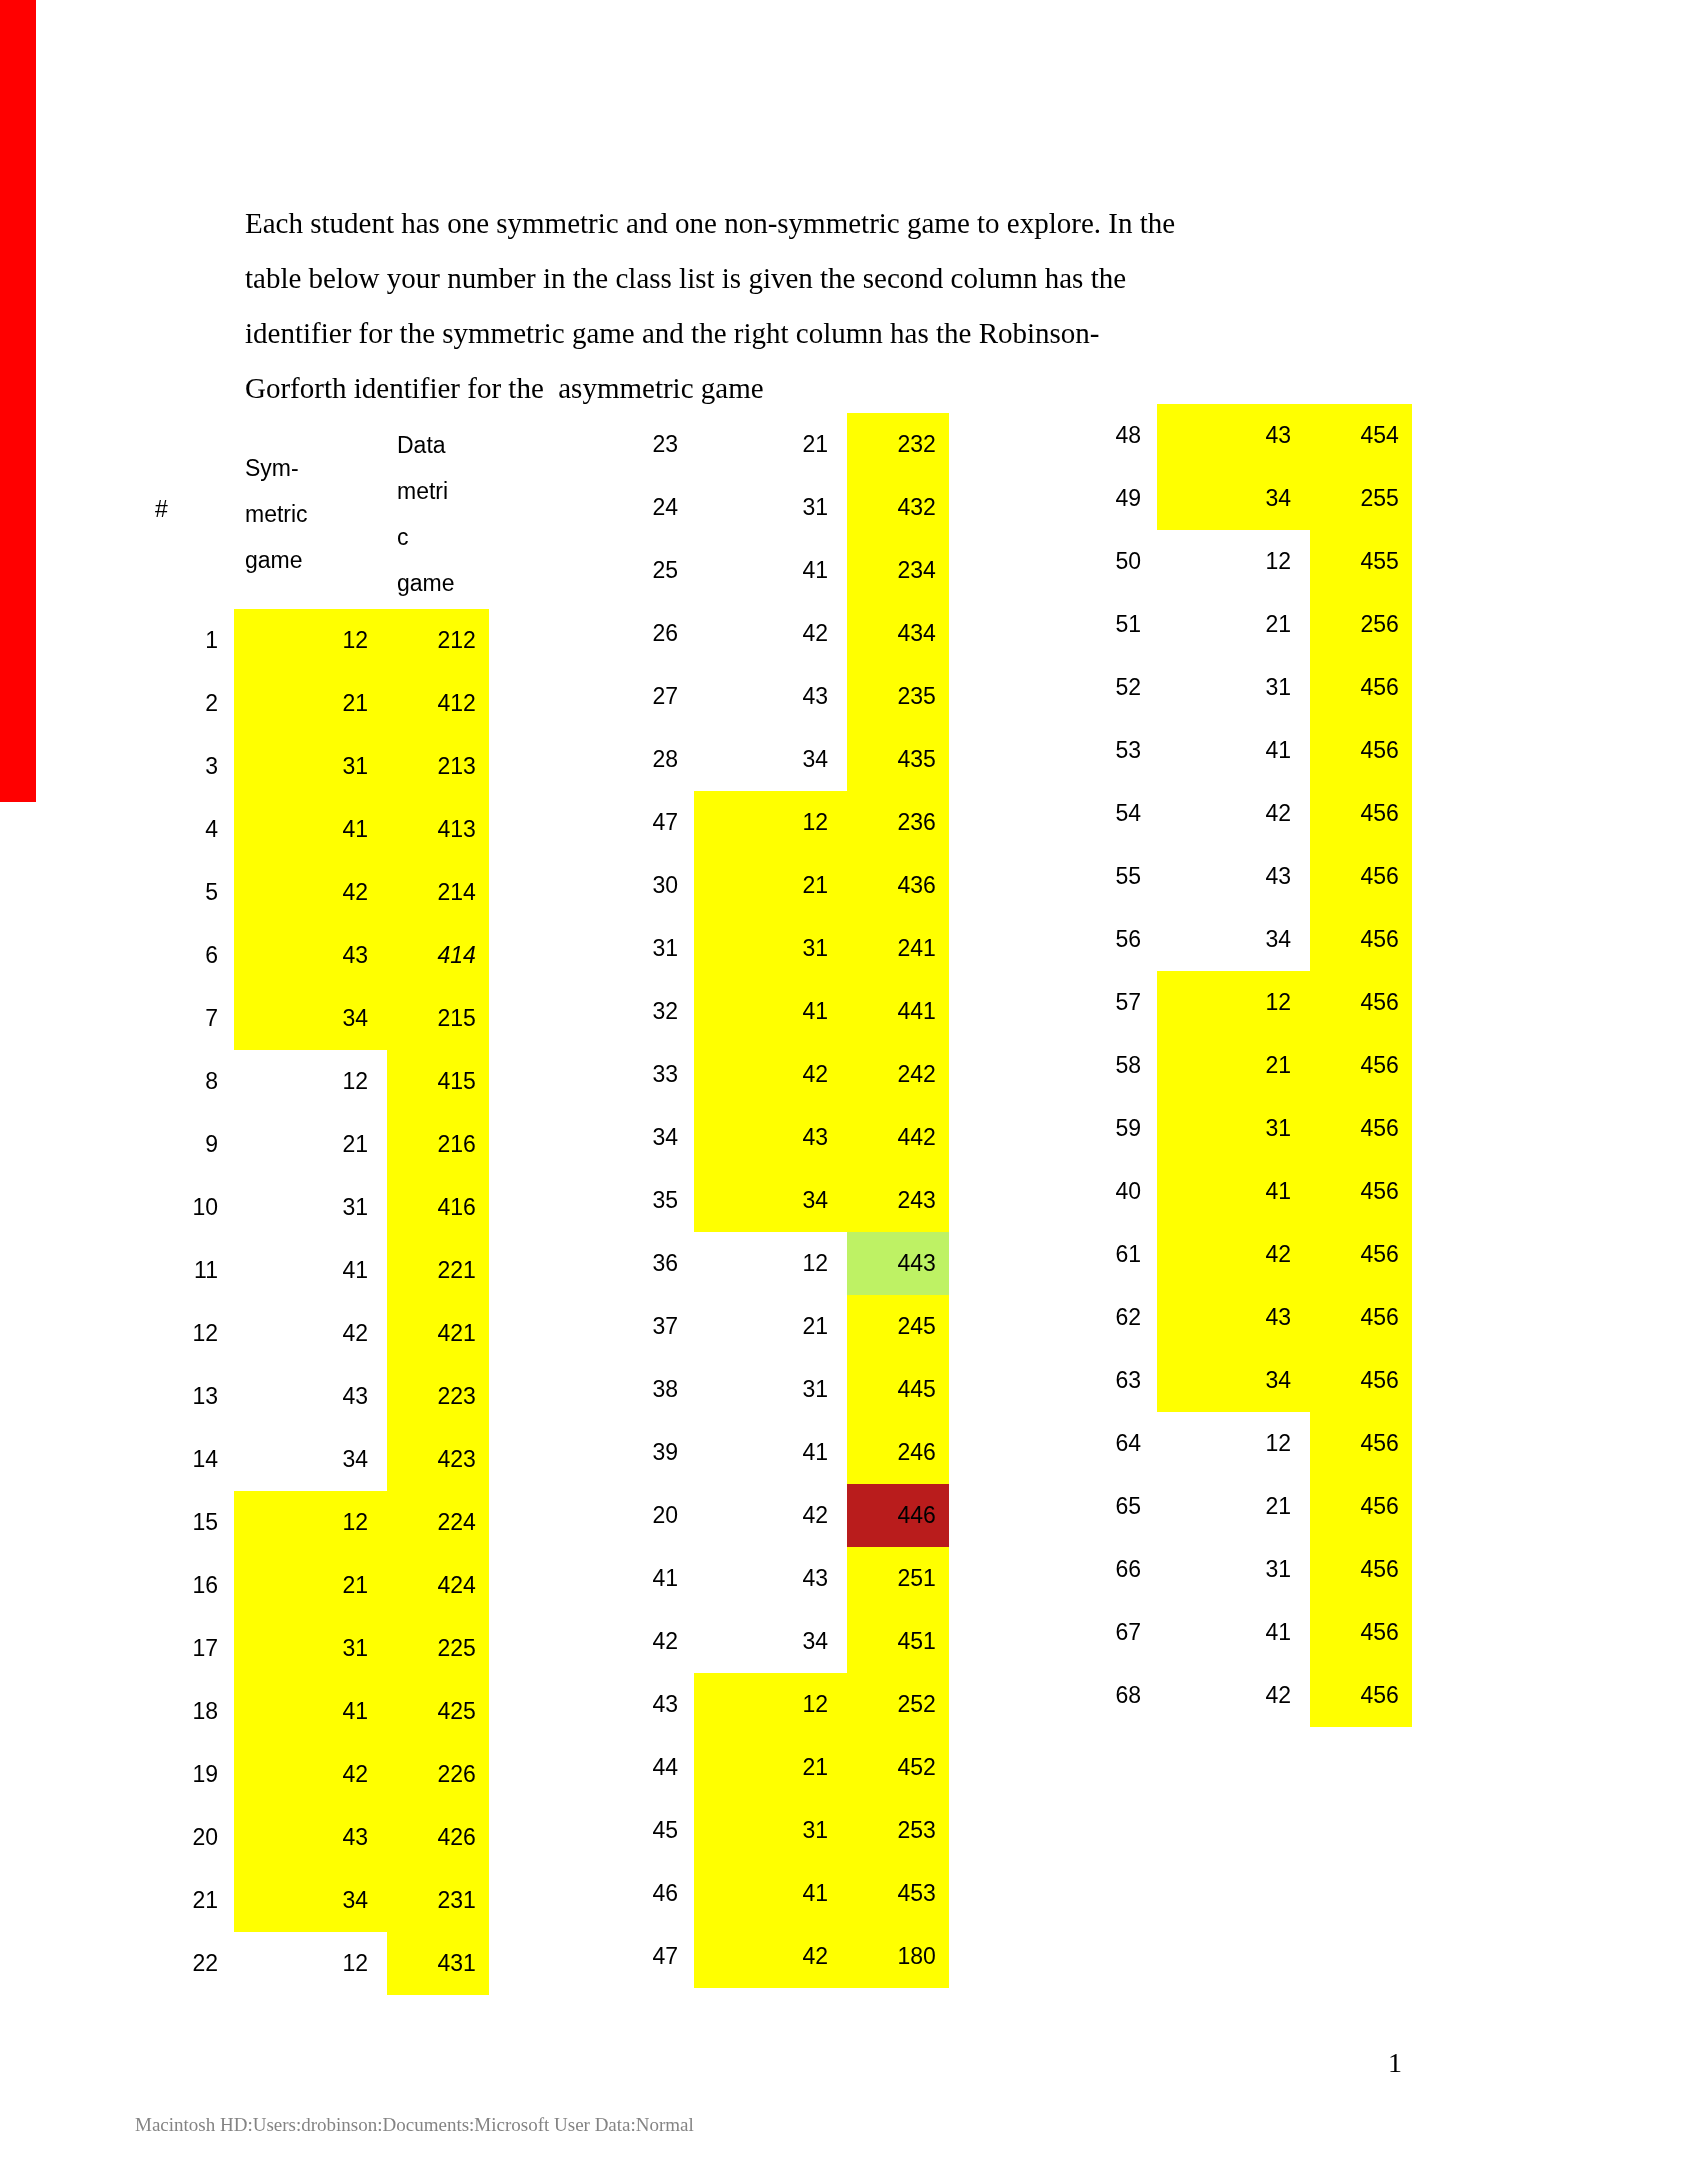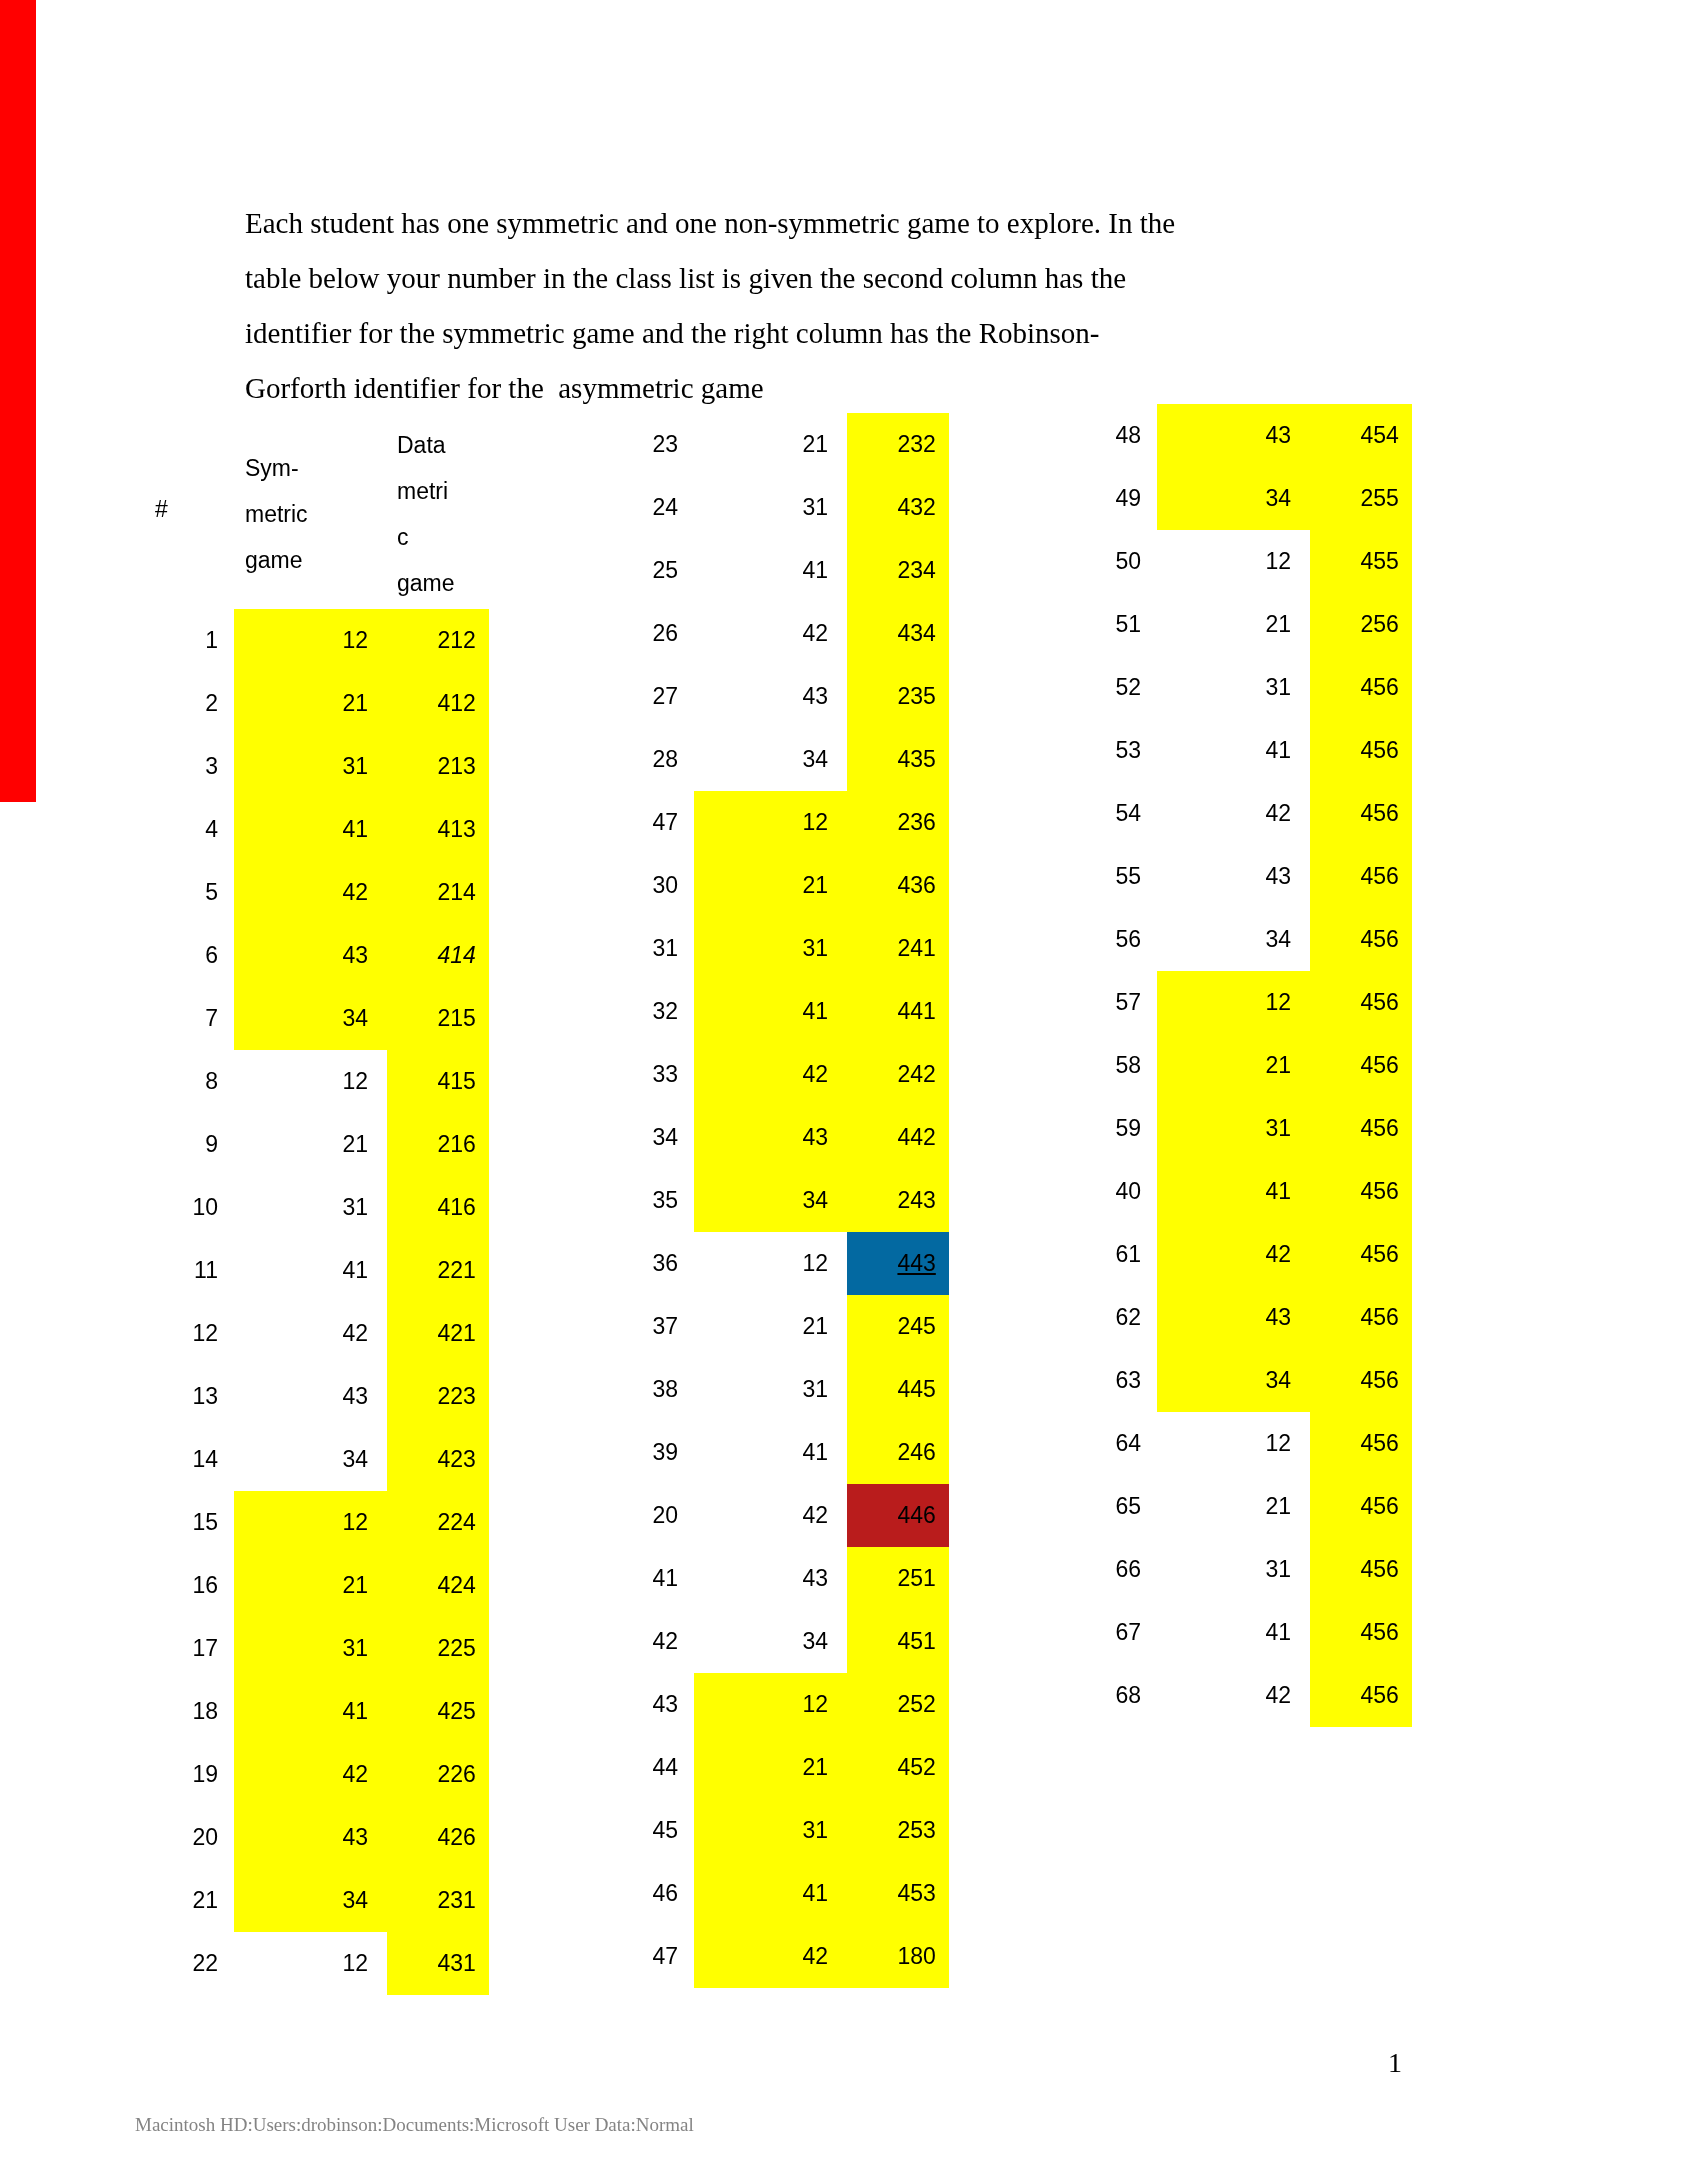--- a/index.html
+++ b/index.html
@@ -278,21 +278,21 @@
         <div class="cell asym" style="background: rgb(255, 255, 0);">442</div>
       </div>
       <div class="row">
         <div class="cell num">35</div>
         <div class="cell sym" style="background: rgb(255, 255, 0);">34</div>
         <div class="cell asym" style="background: rgb(255, 255, 0);">243</div>
       </div>
       <div class="row">
         <div class="cell num">36</div>
         <div class="cell sym">12</div>
-        <div class="cell asym" style="background: #0369a1; text-decoration: underline;">443</div>
+        <div class="cell asym" style="background: #bef264;">443</div>
       </div>
       <div class="row">
         <div class="cell num">37</div>
         <div class="cell sym">21</div>
         <div class="cell asym" style="background: rgb(255, 255, 0);">245</div>
       </div>
       <div class="row">
         <div class="cell num">38</div>
         <div class="cell sym">31</div>
         <div class="cell asym" style="background: rgb(255, 255, 0);">445</div>

